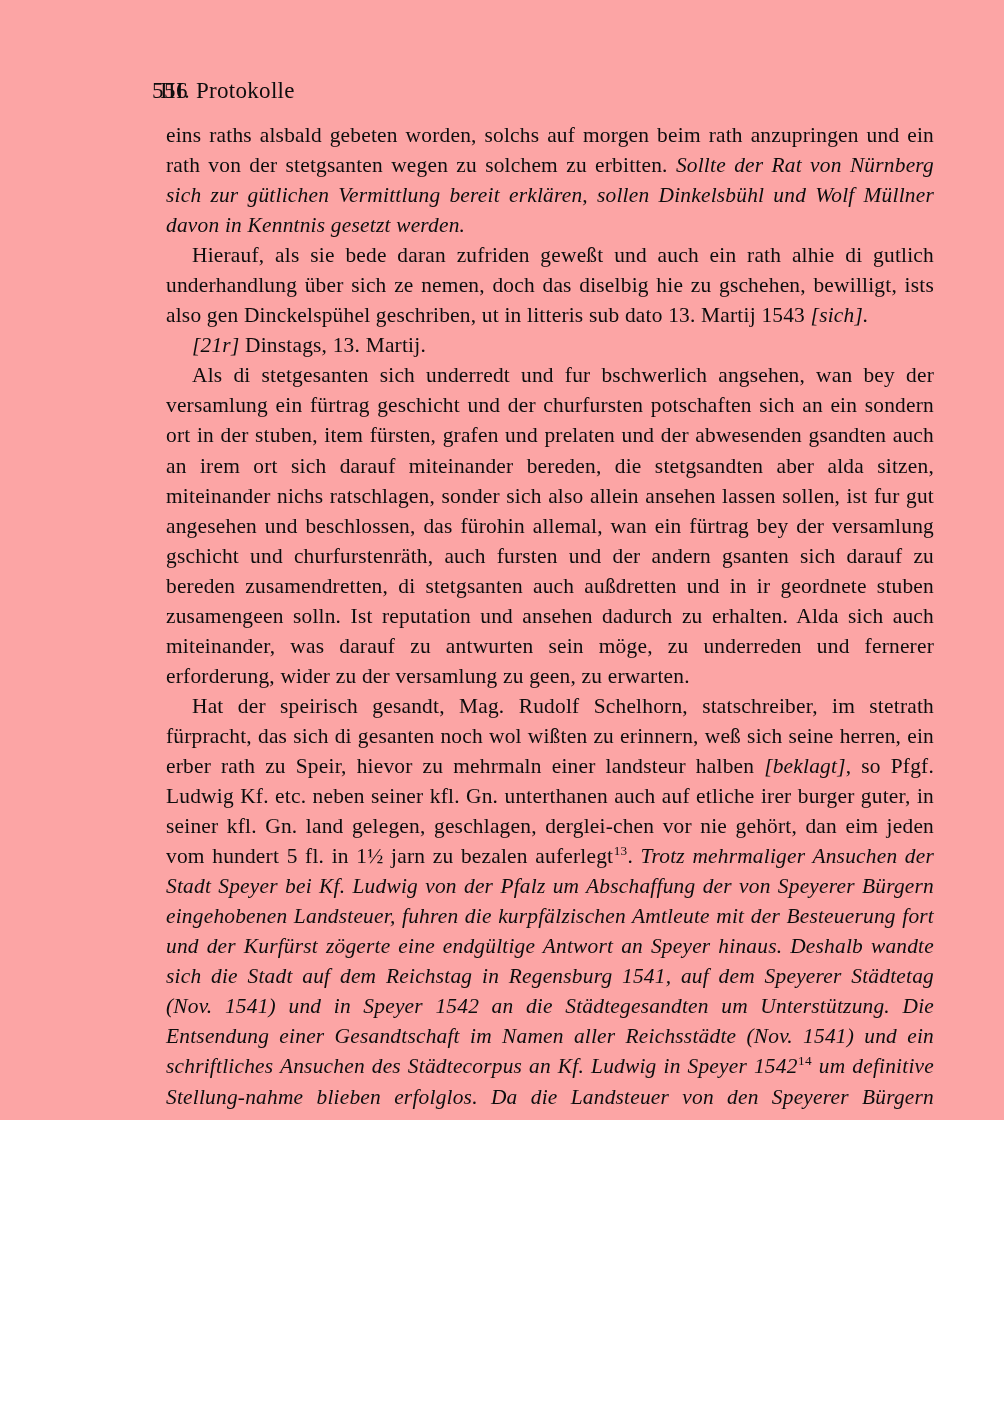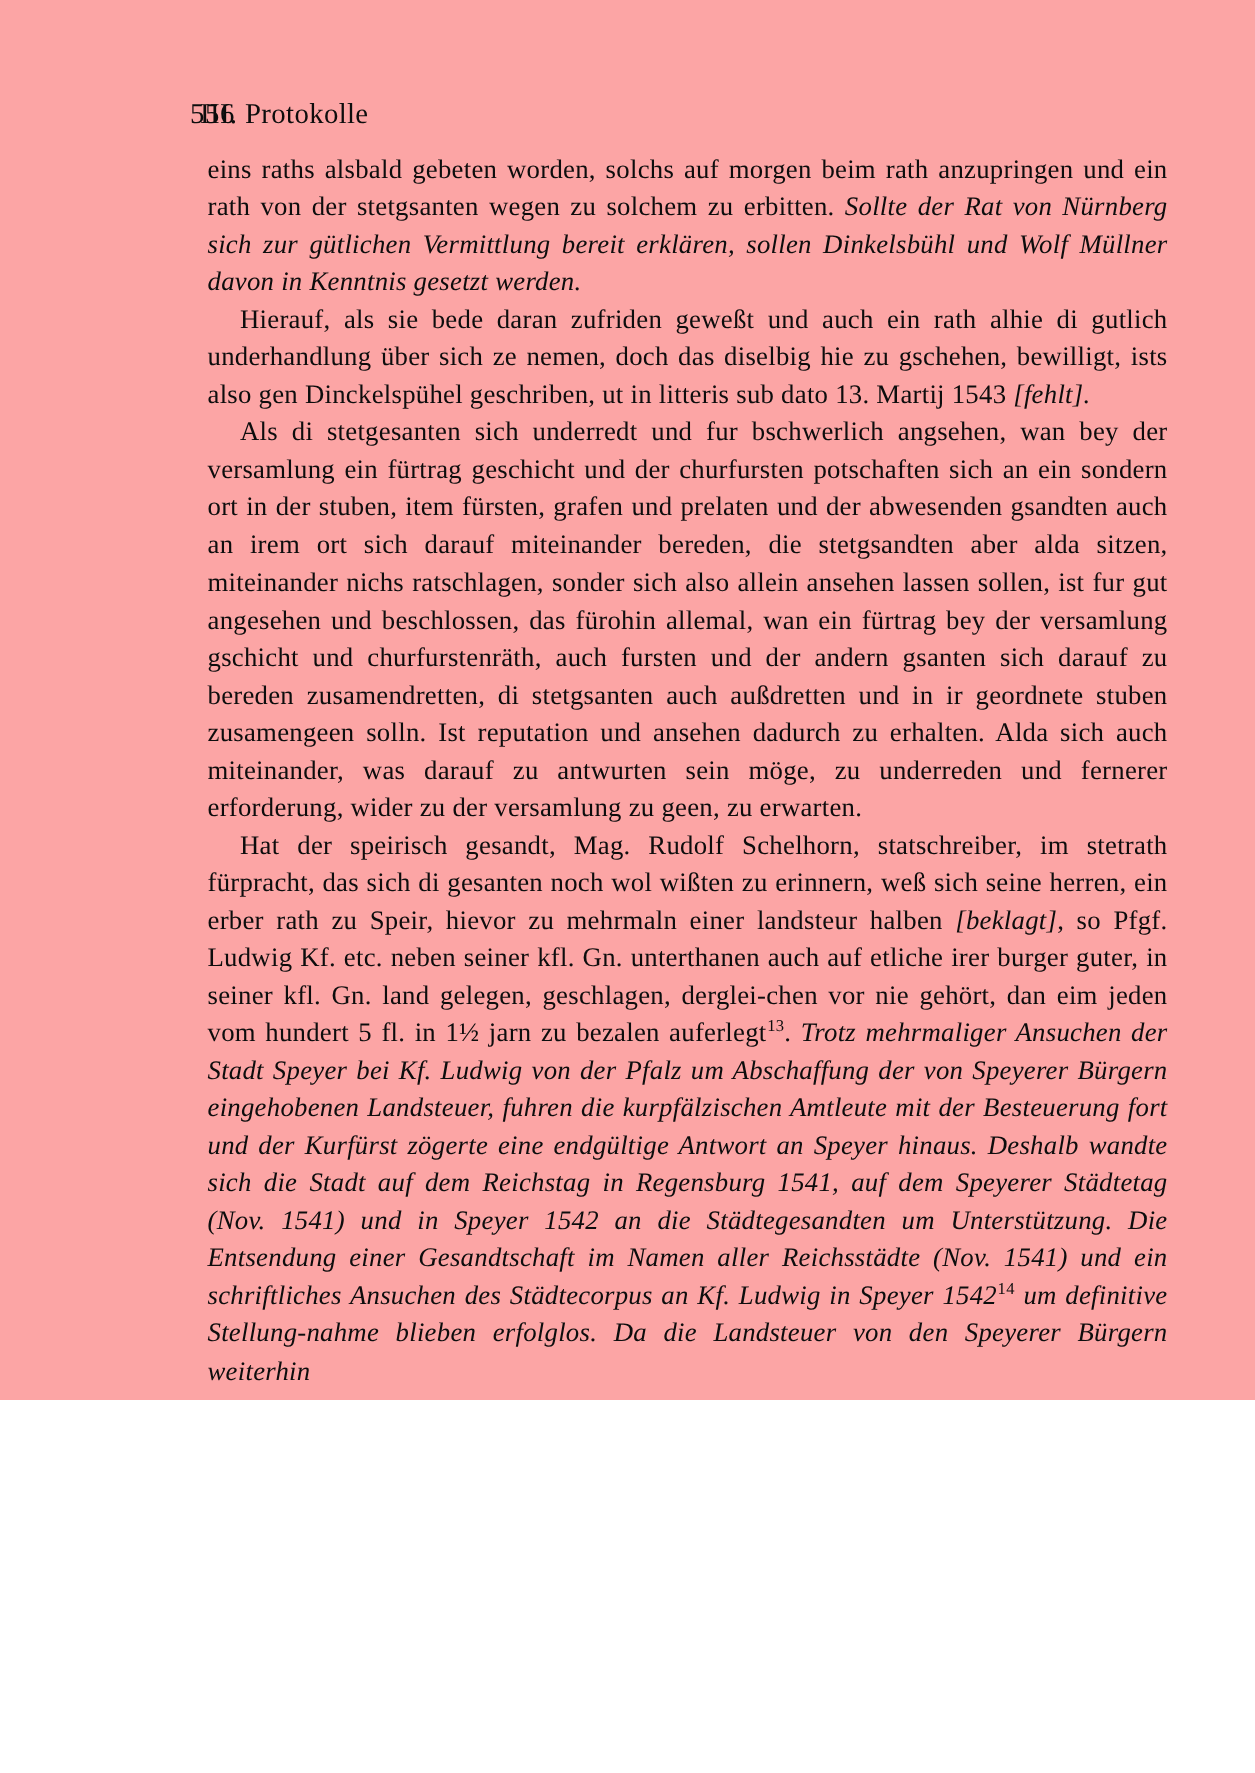--- a/index.html
+++ b/index.html
@@ -123,21 +123,22 @@
 
 <div class="page">
 
   <div class="runhead">
     <span class="folio">556</span>
     <span class="title">III. Protokolle</span>
   </div>
 
   <div class="body-block" id="body-block">
       <p class="para"><span>eins raths alsbald gebeten worden, solchs auf morgen beim rath anzupringen und ein rath von der stetgsanten wegen zu solchem zu erbitten. </span><span class="it">Sollte der Rat von Nürnberg sich zur gütlichen Vermittlung bereit erklären, sollen Dinkelsbühl und Wolf Müllner davon in Kenntnis gesetzt werden.</span></p>
-      <p class="para indent"><span>Hierauf, als sie bede daran zufriden geweßt und auch ein rath alhie di gutlich underhandlung über sich ze nemen, doch das diselbig hie zu gschehen, bewilligt, ists also gen Dinckelspühel geschriben, ut in litteris sub dato 13. Martij 1543 </span><span class="it">[fehlt].</span></p>
+      <p class="para indent"><span>Hierauf, als sie bede daran zufriden geweßt und auch ein rath alhie di gutlich underhandlung über sich ze nemen, doch das diselbig hie zu gschehen, bewilligt, ists also gen Dinckelspühel geschriben, ut in litteris sub dato 13. Martij 1543 </span><span class="it">[sich].</span></p>
+      <p class="para indent"><span class="it">[21r]</span><span> Dinstags, 13. Martij.</span></p>
       <p class="para indent"><span>Als di stetgesanten sich underredt und fur bschwerlich angsehen, wan bey der versamlung ein fürtrag geschicht und der churfursten potschaften sich an ein sondern ort in der stuben, item fürsten, grafen und prelaten und der abwesenden gsandten auch an irem ort sich darauf miteinander bereden, die stetgsandten aber alda sitzen, miteinander nichs ratschlagen, sonder sich also allein ansehen lassen sollen, ist fur gut angesehen und beschlossen, das fürohin allemal, wan ein fürtrag bey der versamlung gschicht und churfurstenräth, auch fursten und der andern gsanten sich darauf zu bereden zusamendretten, di stetgsanten auch außdretten und in ir geordnete stuben zusamengeen solln. Ist reputation und ansehen dadurch zu erhalten. Alda sich auch miteinander, was darauf zu antwurten sein möge, zu underreden und fernerer erforderung, wider zu der versamlung zu geen, zu erwarten.</span></p>
       <p class="para indent"><span>Hat der speirisch gesandt, Mag. Rudolf Schelhorn, statschreiber, im stetrath fürpracht, das sich di gesanten noch wol wißten zu erinnern, weß sich seine herren, ein erber rath zu Speir, hievor zu mehrmaln einer landsteur halben </span><span class="it">[beklagt]</span><span>, so Pfgf. Ludwig Kf. etc. neben seiner kfl. Gn. unterthanen auch auf etliche irer burger guter, in seiner kfl. Gn. land gelegen, geschlagen, derglei‐chen vor nie gehört, dan eim jeden vom hundert 5 fl. in 1½ jarn zu bezalen auferlegt</span><span class="sup">13</span><span>. </span><span class="it">Trotz mehrmaliger Ansuchen der Stadt Speyer bei Kf. Ludwig von der Pfalz um Abschaffung der von Speyerer Bürgern eingehobenen Landsteuer, fuhren die kurpfälzischen Amtleute mit der Besteuerung fort und der Kurfürst zögerte eine endgültige Antwort an Speyer hinaus. Deshalb wandte sich die Stadt auf dem Reichstag in Regensburg 1541, auf dem Speyerer Städtetag (Nov. 1541) und in Speyer 1542 an die Städtegesandten um Unterstützung. Die Entsendung einer Gesandtschaft im Namen aller Reichsstädte (Nov. 1541) und ein schriftliches Ansuchen des Städtecorpus an Kf. Ludwig in Speyer 1542</span><span class="sup">14</span><span class="it"> um definitive Stellung‐nahme blieben erfolglos. Da die Landsteuer von den Speyerer Bürgern weiterhin</span></p>
     </div>
 
   <div class="footnotes">
     <div class="fn-rule"></div>
     <div id="footnote-list">
         <p class="fn"><span class="fn-lead"></span><span class="fn-num">13</span><span class="fn-indent"></span><span class="it">Zu den Hintergründen über die Auseinandersetzungen um die Besteuerungshoheit zwischen dem Kf. von der Pfalz und den Bürgern der Reichsstadt Speyer siehe ausführlich: </span><span>G. </span><span class="smallcaps">Schmidt</span><span>, </span><span class="it">Der Städtetag, S. 204–209.</span></p>
       </div>
   </div>

